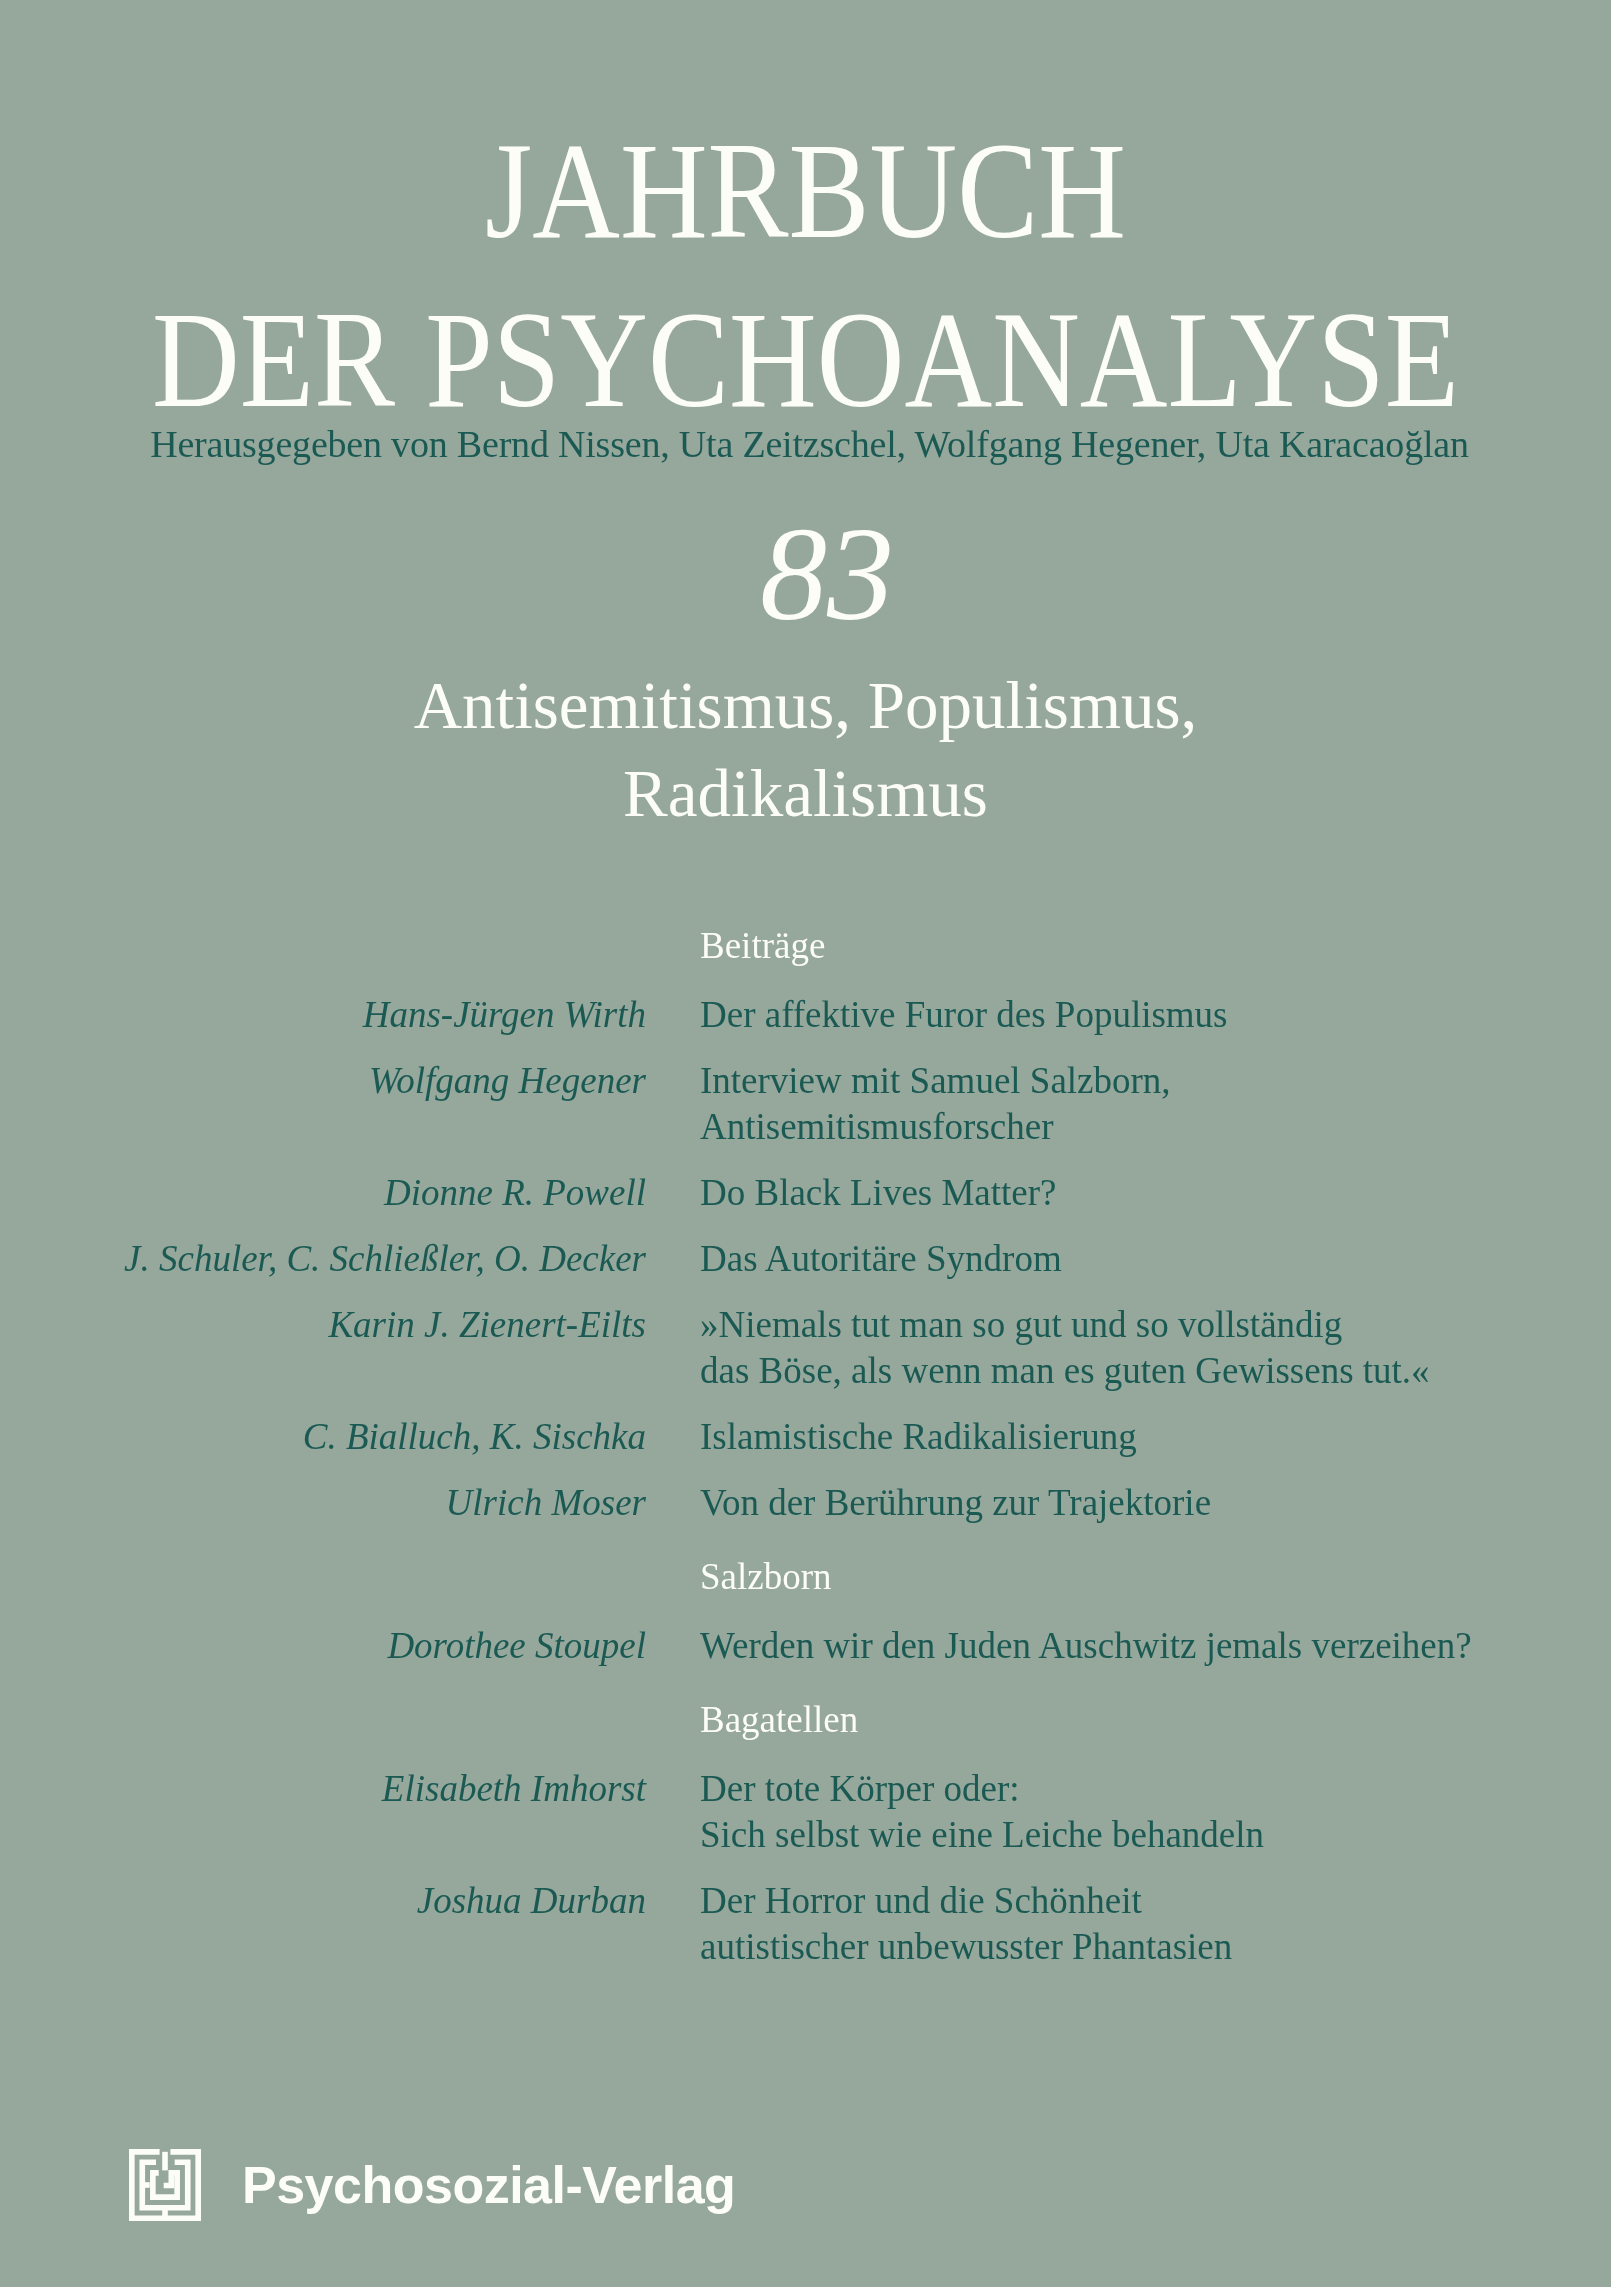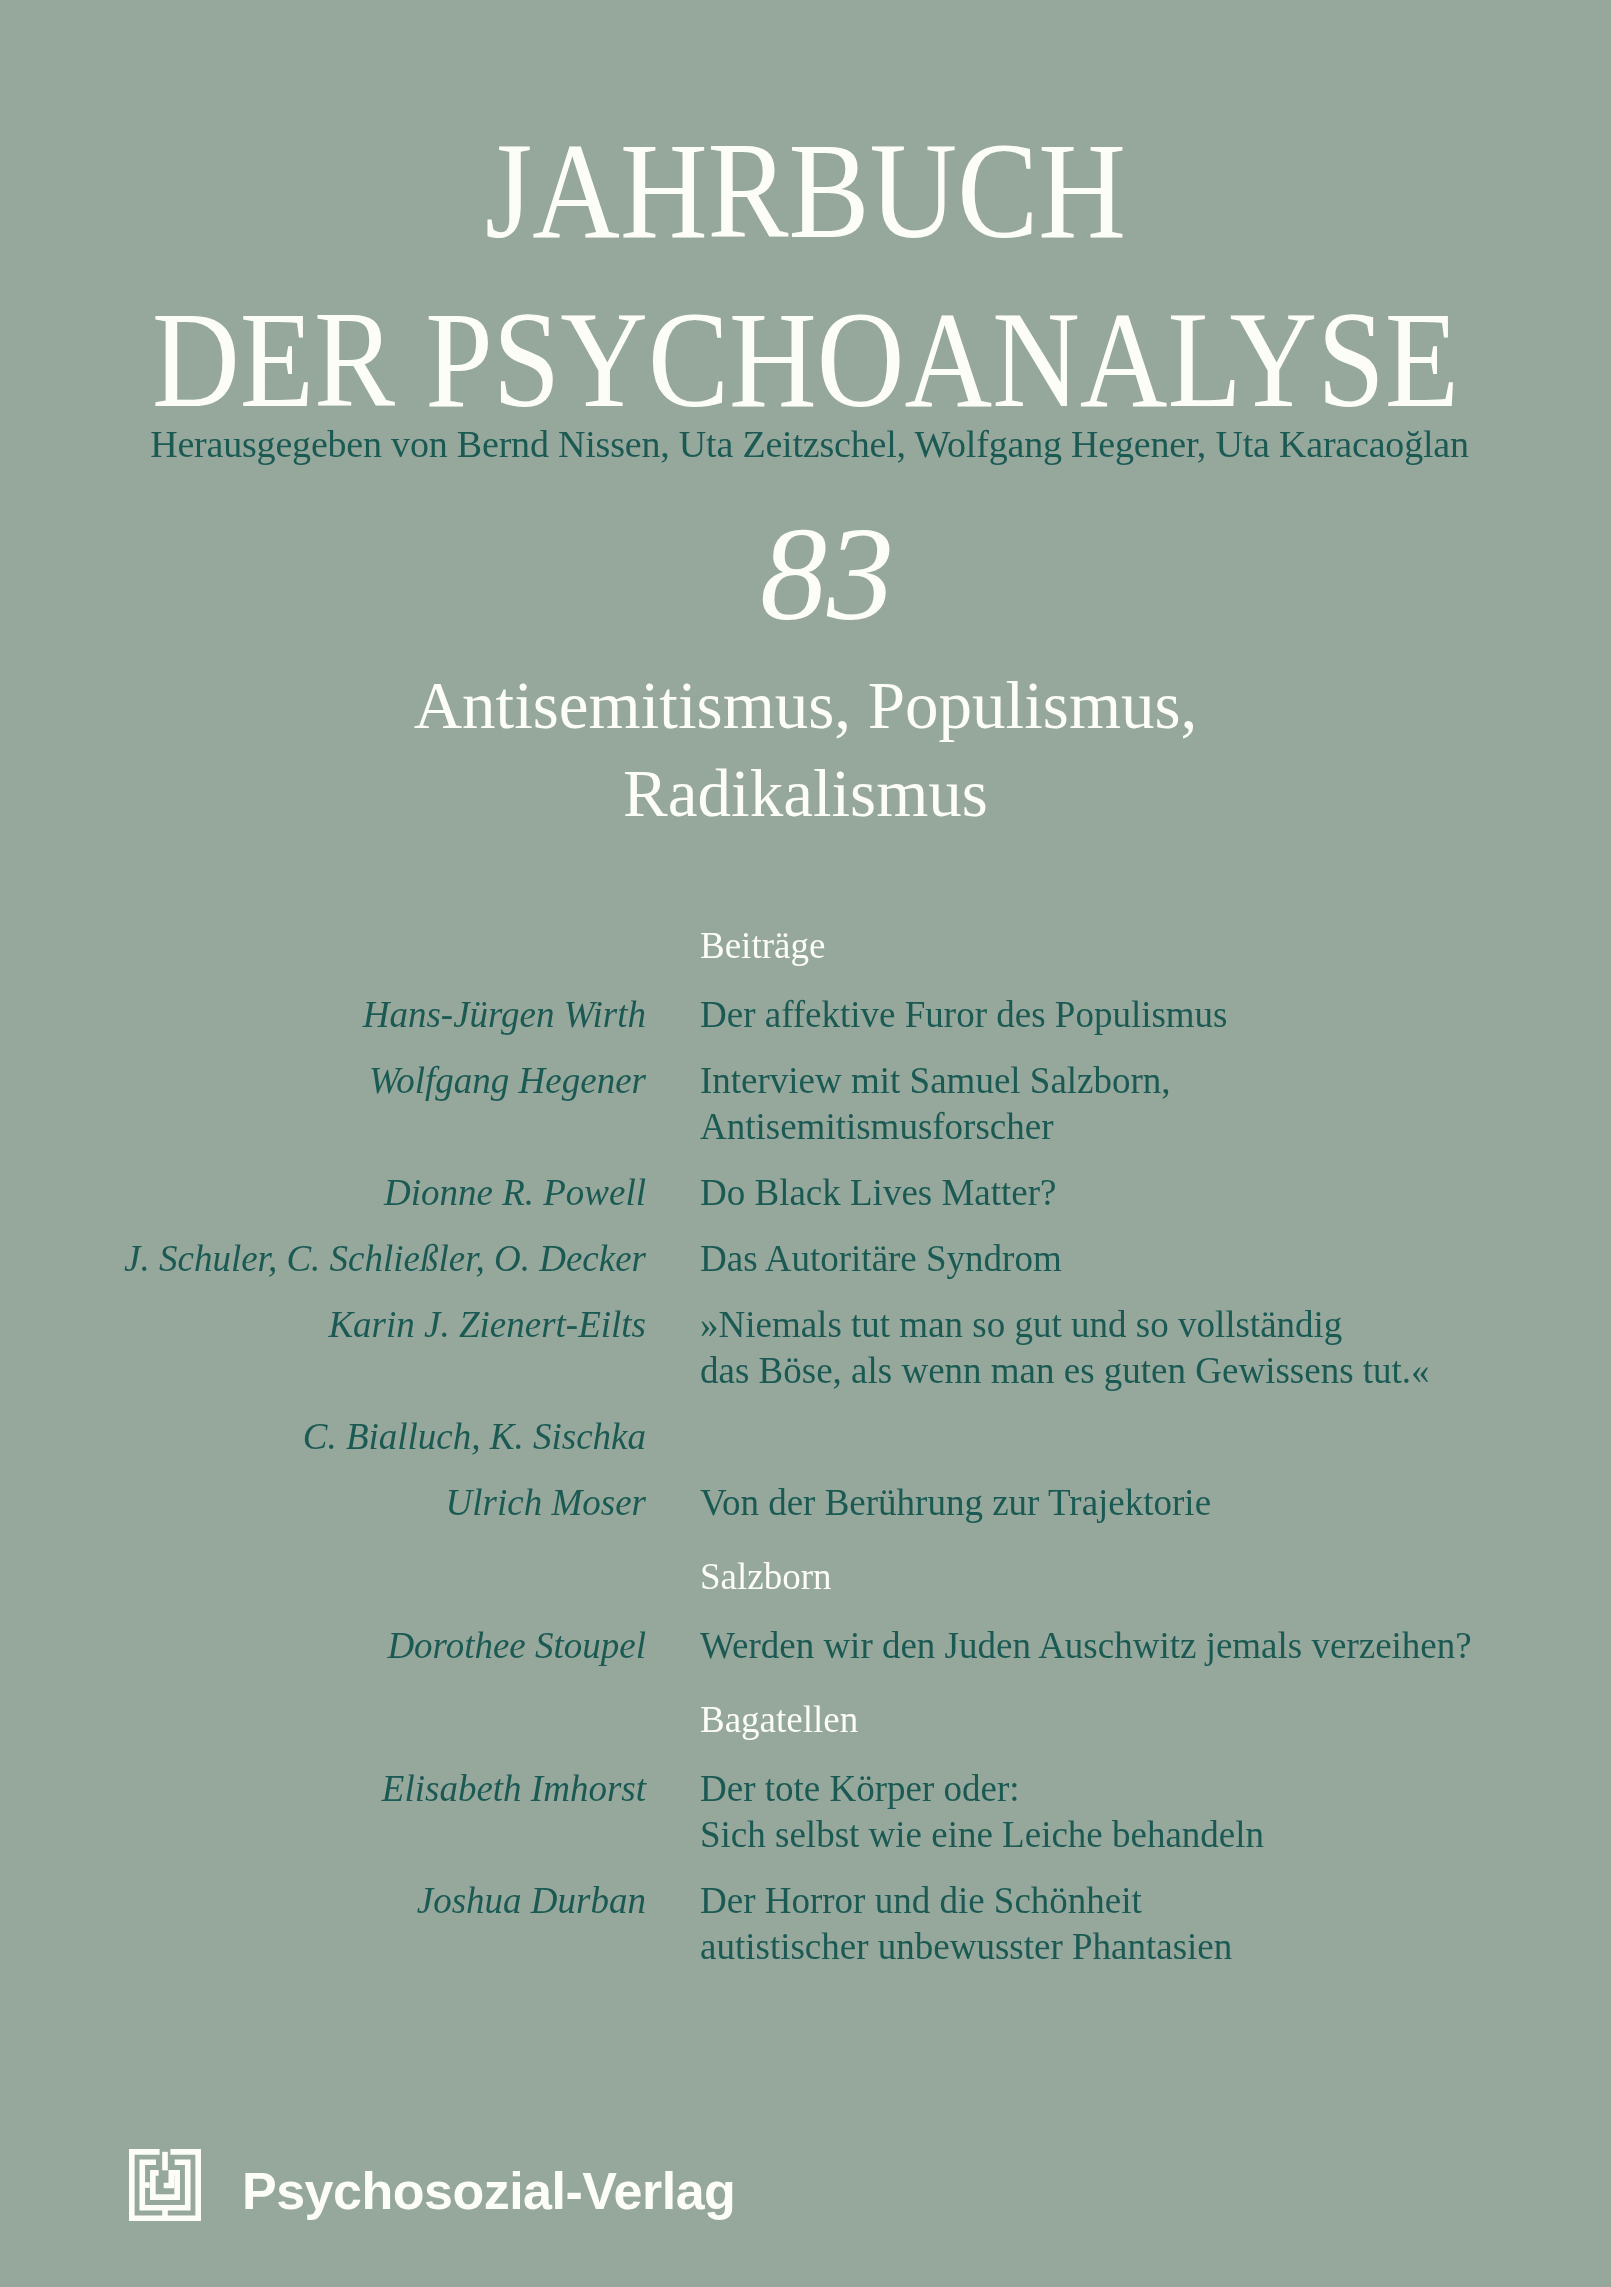--- a/index.html
+++ b/index.html
@@ -87,21 +87,21 @@
     white-space:nowrap;
   }
   .toc-title{ white-space:pre-line; }
   .section-label{ color:var(--white); }
   
   .publisher{
     position:absolute;
     left:129px;
     top:2149px;
     display:flex;
-    align-items:flex-end;
+    align-items:center;
     gap:41px;
   }
   .maze-icon{ width:72px; height:72px; display:block; }
   .publisher-name{
     font-family:"Liberation Sans", sans-serif;
     font-weight:bold;
     font-size:52px;
     color:var(--white);
     letter-spacing:-0.5px;
     white-space:nowrap;
@@ -151,20 +151,21 @@
     </div>
 
     <div class="toc-row">
       <div class="toc-author">Karin J. Zienert-Eilts</div>
       <div class="toc-title">»Niemals tut man so gut und so vollständig
 das Böse, als wenn man es guten Gewissens tut.«</div>
     </div>
 
     <div class="toc-row">
       <div class="toc-author">C. Bialluch, K. Sischka</div>
+      <div class="toc-title">Islamistische Radikalisierung</div>
     </div>
 
     <div class="toc-row">
       <div class="toc-author">Ulrich Moser</div>
       <div class="toc-title">Von der Berührung zur Trajektorie</div>
     </div>
 
     <div class="toc-row section">
       <div class="toc-author"></div>
       <div class="toc-title section-label">Salzborn</div>

